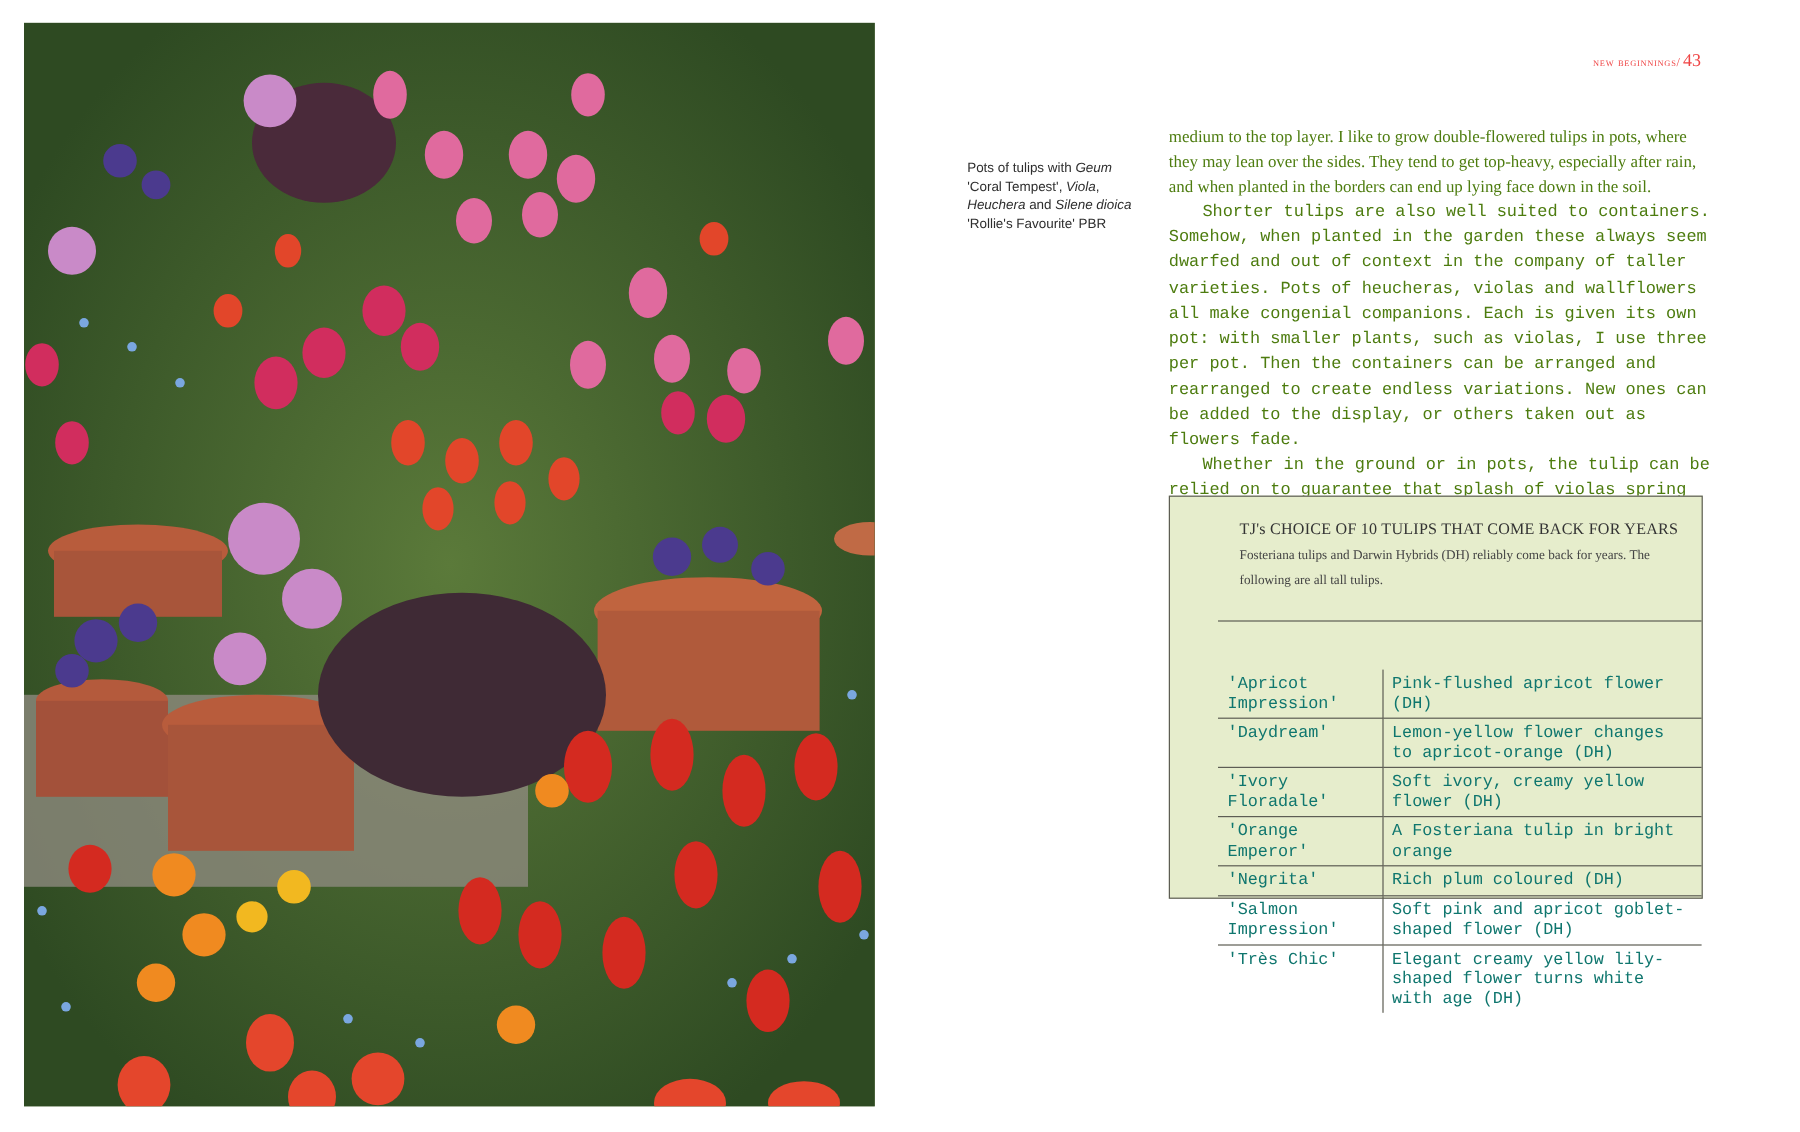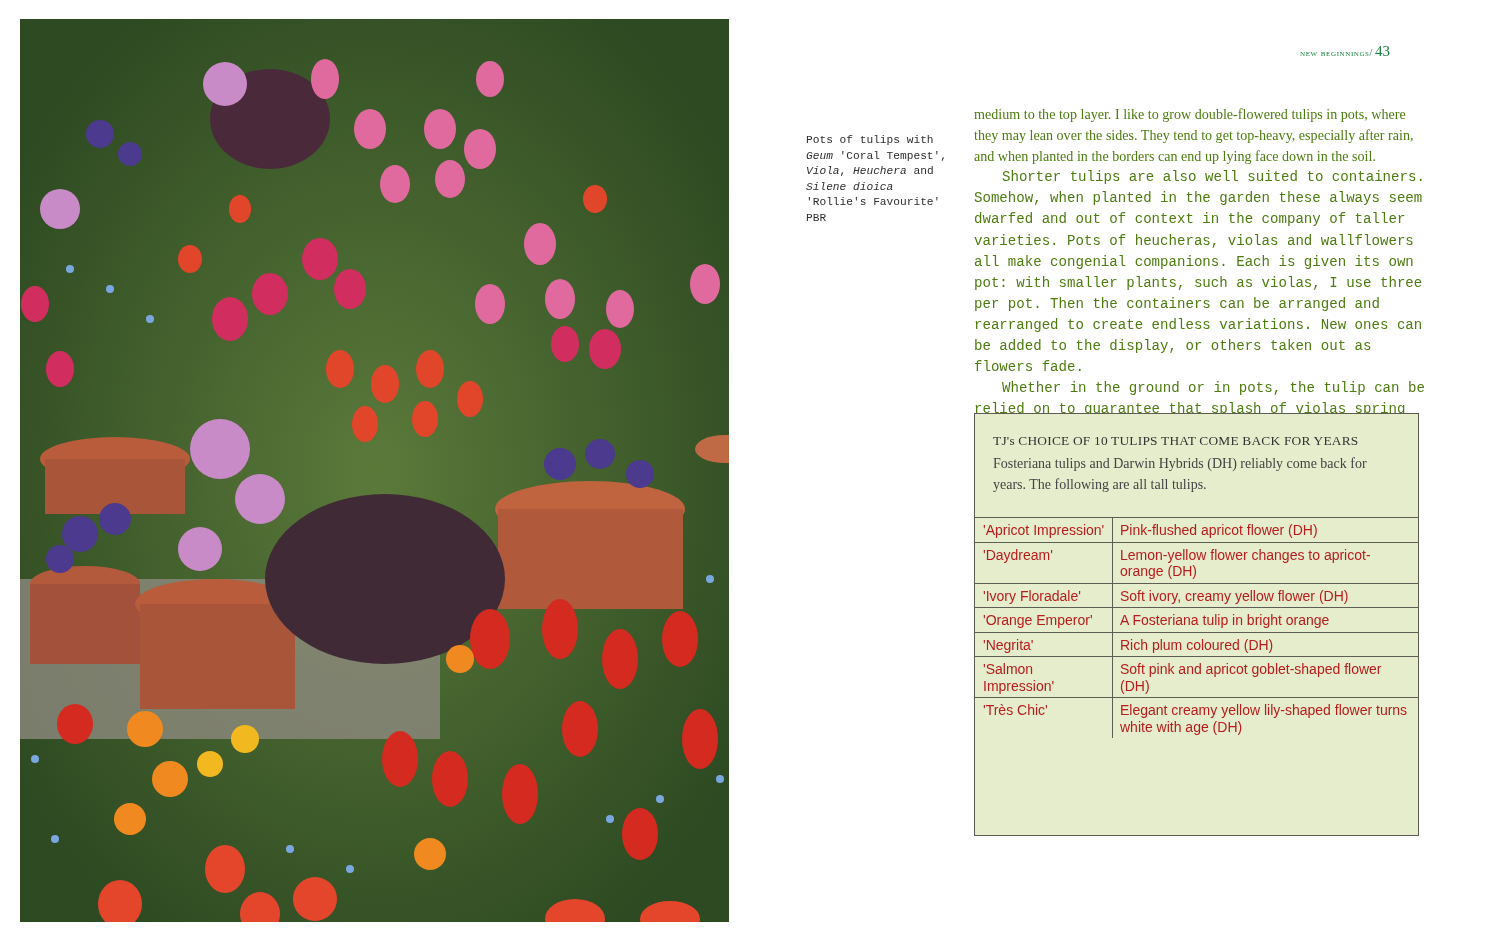--- a/index.html
+++ b/index.html
@@ -7,51 +7,51 @@
     width:1500px; height:943px; background:#ffffff; position:relative; overflow:hidden;
     font-family:"DejaVu Serif","Liberation Serif",serif; color:#3a3a3a;
   }
   .photo {
     position:absolute; left:20px; top:19px; width:709px; height:903px; overflow:hidden;
     background:#3d5a2a;
   }
   .photo svg { display:block; width:100%; height:100%; }
 
   .running-head {
-    position:absolute; left:1300px; top:42px; width:145px; text-align:left;
-    font-family:"Liberation Serif",serif; color:#15803d;
+    position:absolute; left:1300px; top:42px; width:145px; text-align:center;
+    font-family:"Liberation Serif",serif; color:#ef4444;
   }
   .running-head .rh-title { font-size:10px; letter-spacing:0.6px; font-variant:small-caps; }
   .running-head .rh-page { font-size:15px; margin-left:2px; }
 
   .caption {
     position:absolute; left:806px; top:133px; width:150px;
-    font-family:Liberation Mono, monospace; font-size:11.2px; line-height:15.5px; color:#2e2e2e;
+    font-family:Liberation Sans, sans-serif; font-size:11.2px; line-height:15.5px; color:#2e2e2e;
   }
   .caption i { font-style:italic; }
 
   .body-text {
     position:absolute; left:974px; top:104px; width:452px;
     font-family:"Liberation Serif",serif; font-size:14.1px; line-height:21.1px; color:#4d7c0f;
   }
   .body-text p { margin:0; }
   .body-text p.indent { text-indent:28px;font-family:Liberation Mono, monospace; }
 
   .sidebar-box {
-    position:absolute; left:974px; top:413px; width:445px; height:423px;
-    background:#e6edcc; border:1.5px solid #5d5d54; box-sizing:border-box;
+    position:absolute; left:974px; top:413px; width:445px; height:336px;
+    background:#e6edcc; border:1.5px solid #5d5d54; box-sizing:border-box;padding-left:40px;
   }
   .box-head { padding:19px 18px 0 18px; height:104px; box-sizing:border-box; border-bottom:1.5px solid #5d5d54; }
   .box-title {
     font-family:"Liberation Serif",serif; font-size:13.4px; color:#333; letter-spacing:0.2px;
   }
   .box-intro {
-    font-family:"Liberation Serif",serif; font-size:14px; line-height:21px; color:#444; margin-top:4px;
-  }
-  table.tulips { width:100%; border-collapse:collapse; font-family:Liberation Sans, sans-serif; font-size:14px; color:#b91c1c; }
+    font-family:"Liberation Serif",serif; font-size:11px; line-height:21px; color:#444; margin-top:4px;
+  }
+  table.tulips { width:100%; border-collapse:collapse; font-family:Liberation Mono, monospace; font-size:14px; color:#0f766e;margin-top:40px; }
   table.tulips td {
     border-bottom:1.3px solid #5d5d54; vertical-align:top; padding:4px 7px 3px 8px; line-height:16.5px;
   }
   table.tulips tr:last-child td { border-bottom:none; }
   table.tulips td.name { width:122px; border-right:1.3px solid #5d5d54; padding-left:8px; }
   table.tulips td.desc { padding-left:7px; }
 </style>
 </head>
 <body>
 

